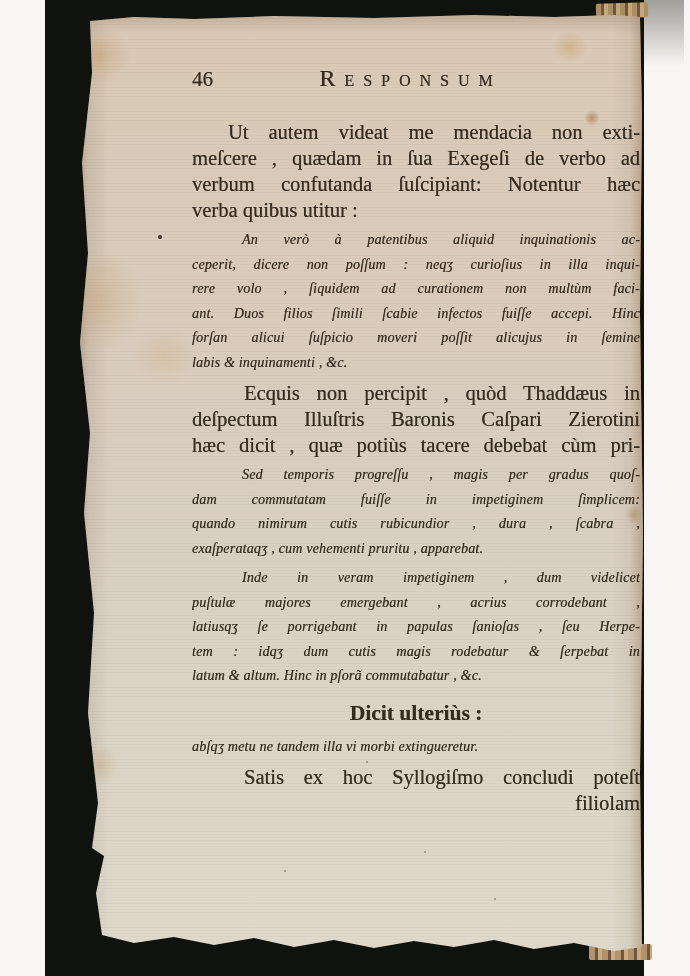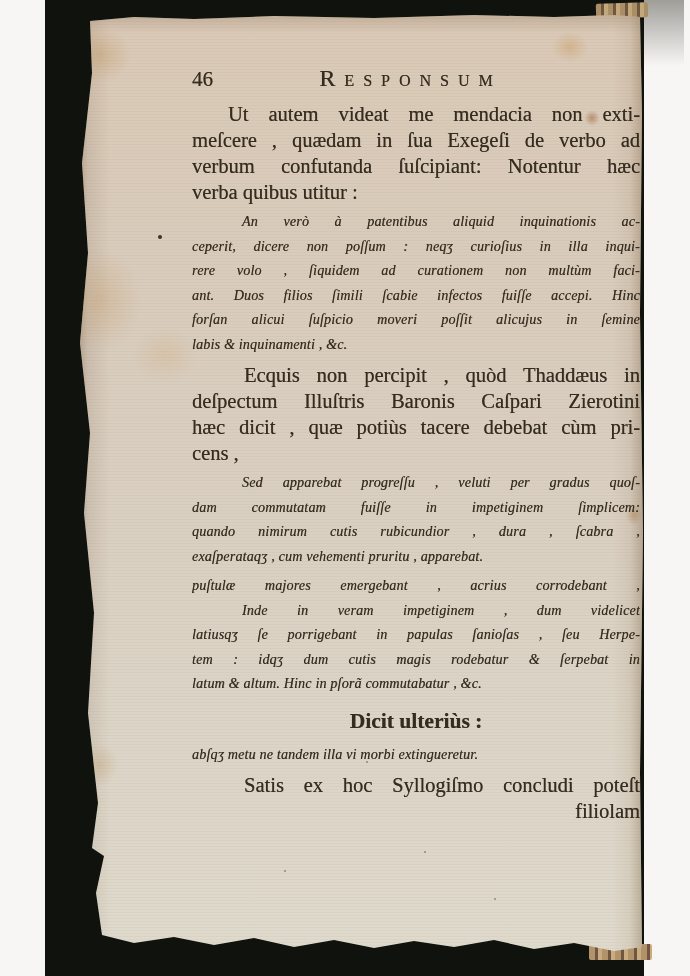--- a/index.html
+++ b/index.html
@@ -38,21 +38,21 @@
           540px 938px,500px 930px,460px 936px,420px 927px,380px 934px,340px 928px,
           300px 935px,260px 927px,220px 934px,180px 925px,140px 932px,100px 924px,60px 930px,28px 922px,
           22px 880px,30px 843px,18px 835px,24px 790px,14px 700px,20px 600px,10px 500px,
           16px 420px,6px 330px,14px 240px,8px 150px,18px 60px);}
   .ink-blot{position:absolute;left:84px;top:222px;width:4px;height:4px;border-radius:50%;
             background:#3a332a;}
   .speck{position:absolute;width:2px;height:2px;border-radius:50%;background:rgba(90,75,55,.55);}
   
   .text-area{position:absolute;left:118px;top:52px;width:448px;color:#352c20;
              text-shadow:0.3px 0 0 rgba(53,44,32,.65);}
-  .running-head{position:relative;height:30px;margin-bottom:6px;}
+  .running-head{position:relative;height:30px;margin-bottom:24px;}
   .folio{position:absolute;left:0;top:2px;font-size:21px;}
   .head-title{position:absolute;left:50%;transform:translateX(-53%);display:inline-block;
               font-size:16px;letter-spacing:9px;white-space:nowrap;}
   .head-title::first-letter{font-size:24px;}
   .para{margin:0 0 5px 0;}
   .line{overflow:hidden;}
   .roman .line{font-size:20.5px;line-height:26px;}
   .italic .line{font-style:italic;font-size:14px;line-height:24.5px;letter-spacing:.2px;}
   .heading{margin:9px 0 7px 0;}
   .heading .line{font-size:21.5px;line-height:30px;font-weight:bold;}
@@ -95,31 +95,30 @@
             <div class="line j">ceperit, dicere non poſſum : neqʒ curioſius in illa inqui-</div>
             <div class="line j">rere volo , ſiquidem ad curationem non multùm faci-</div>
             <div class="line j">ant. Duos filios ſimili ſcabie infectos fuiſſe accepi. Hinc</div>
             <div class="line j">forſan alicui ſuſpicio moveri poſſit alicujus in ſemine</div>
             <div class="line l">labis &amp; inquinamenti , &amp;c.</div>
           </div>
           <div class="para roman">
             <div class="line j" style="padding-left: 52px;">Ecquis non percipit , quòd Thaddæus in</div>
             <div class="line j">deſpectum Illuſtris Baronis Caſpari Zierotini</div>
             <div class="line j">hæc dicit , quæ potiùs tacere debebat cùm pri-</div>
-            <div class="line l">cens ,</div>
           </div>
           <div class="para italic">
-            <div class="line j" style="padding-left: 50px;">Sed apparebat progreſſu , veluti per gradus quoſ-</div>
+            <div class="line j" style="padding-left: 50px;">Sed temporis progreſſu , magis per gradus quoſ-</div>
             <div class="line j">dam commutatam fuiſſe in impetiginem ſimplicem:</div>
             <div class="line j">quando nimirum cutis rubicundior , dura , ſcabra ,</div>
             <div class="line l">exaſperataqʒ , cum vehementi pruritu , apparebat.</div>
           </div>
           <div class="para italic">
+            <div class="line j" style="padding-left: 50px;">Inde in veram impetiginem , dum videlicet</div>
             <div class="line j">puſtulæ majores emergebant , acrius corrodebant ,</div>
-            <div class="line j" style="padding-left: 50px;">Inde in veram impetiginem , dum videlicet</div>
             <div class="line j">latiusqʒ ſe porrigebant in papulas ſanioſas , ſeu Herpe-</div>
             <div class="line j">tem : idqʒ dum cutis magis rodebatur &amp; ſerpebat in</div>
             <div class="line l">latum &amp; altum. Hinc in pſorã commutabatur , &amp;c.</div>
           </div>
           <div class="para roman heading">
             <div class="line c">Dicit ulteriùs :</div>
           </div>
           <div class="para italic">
             <div class="line l">abſqʒ metu ne tandem illa vi morbi extingueretur.</div>
           </div>

